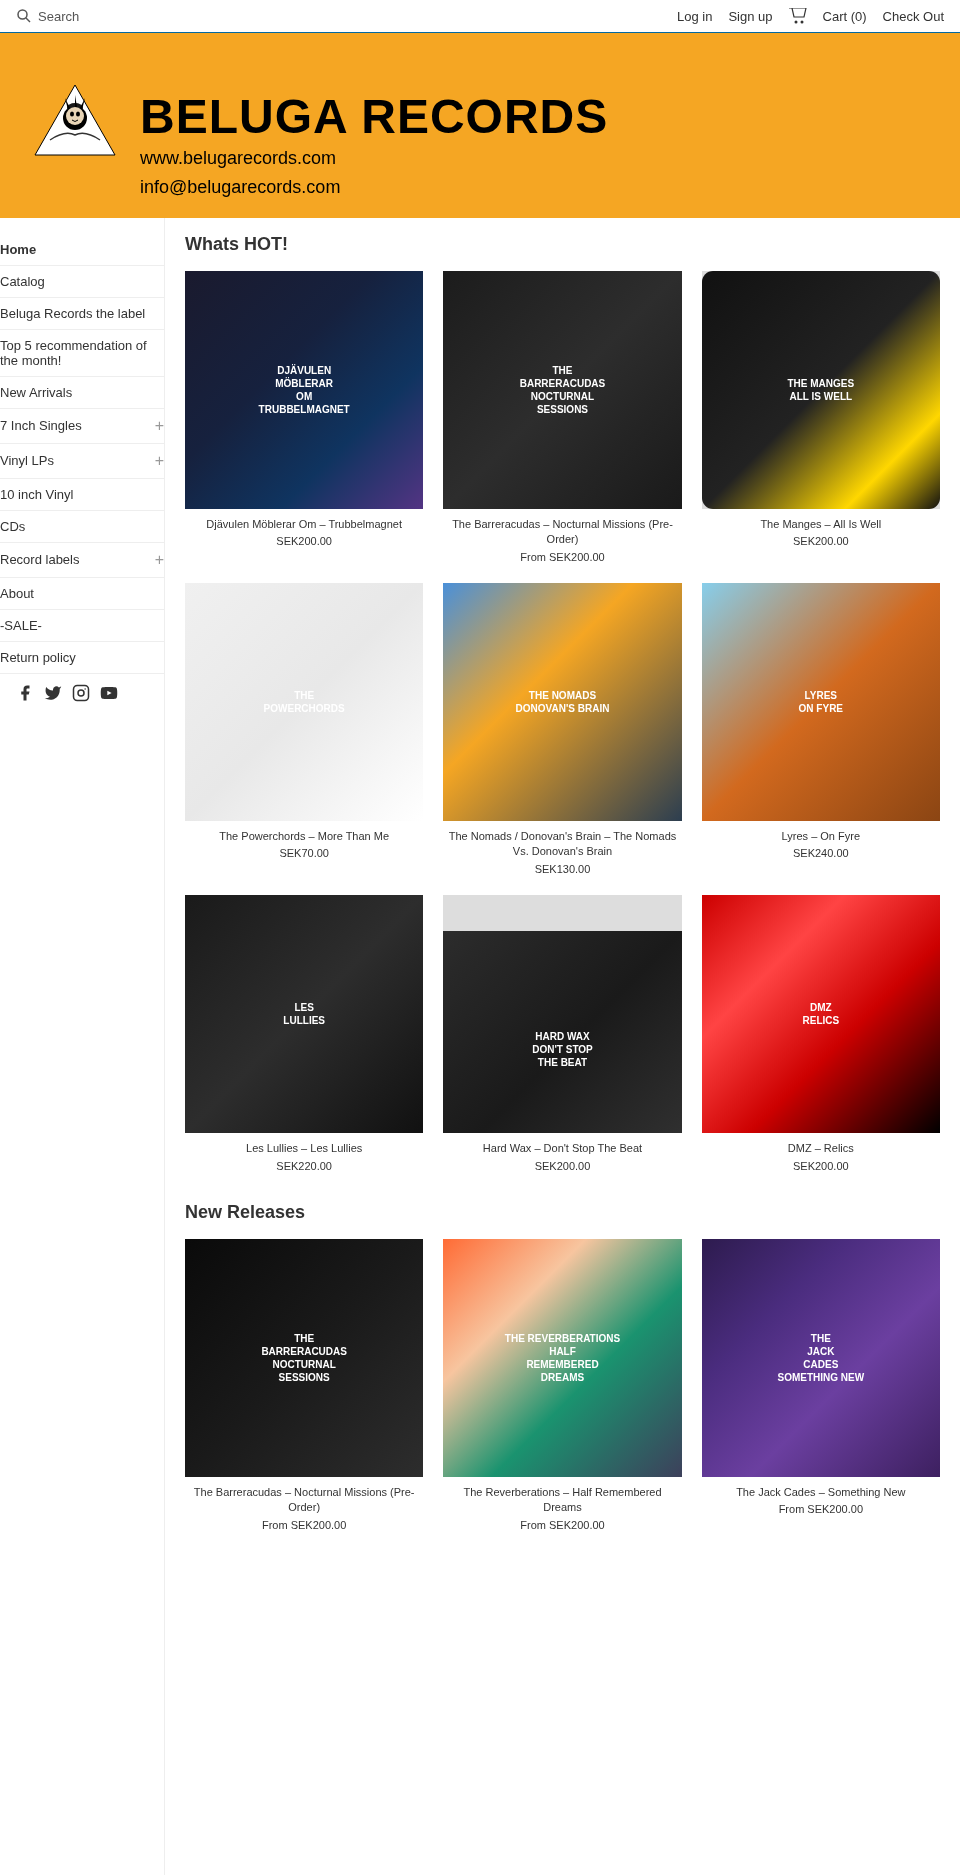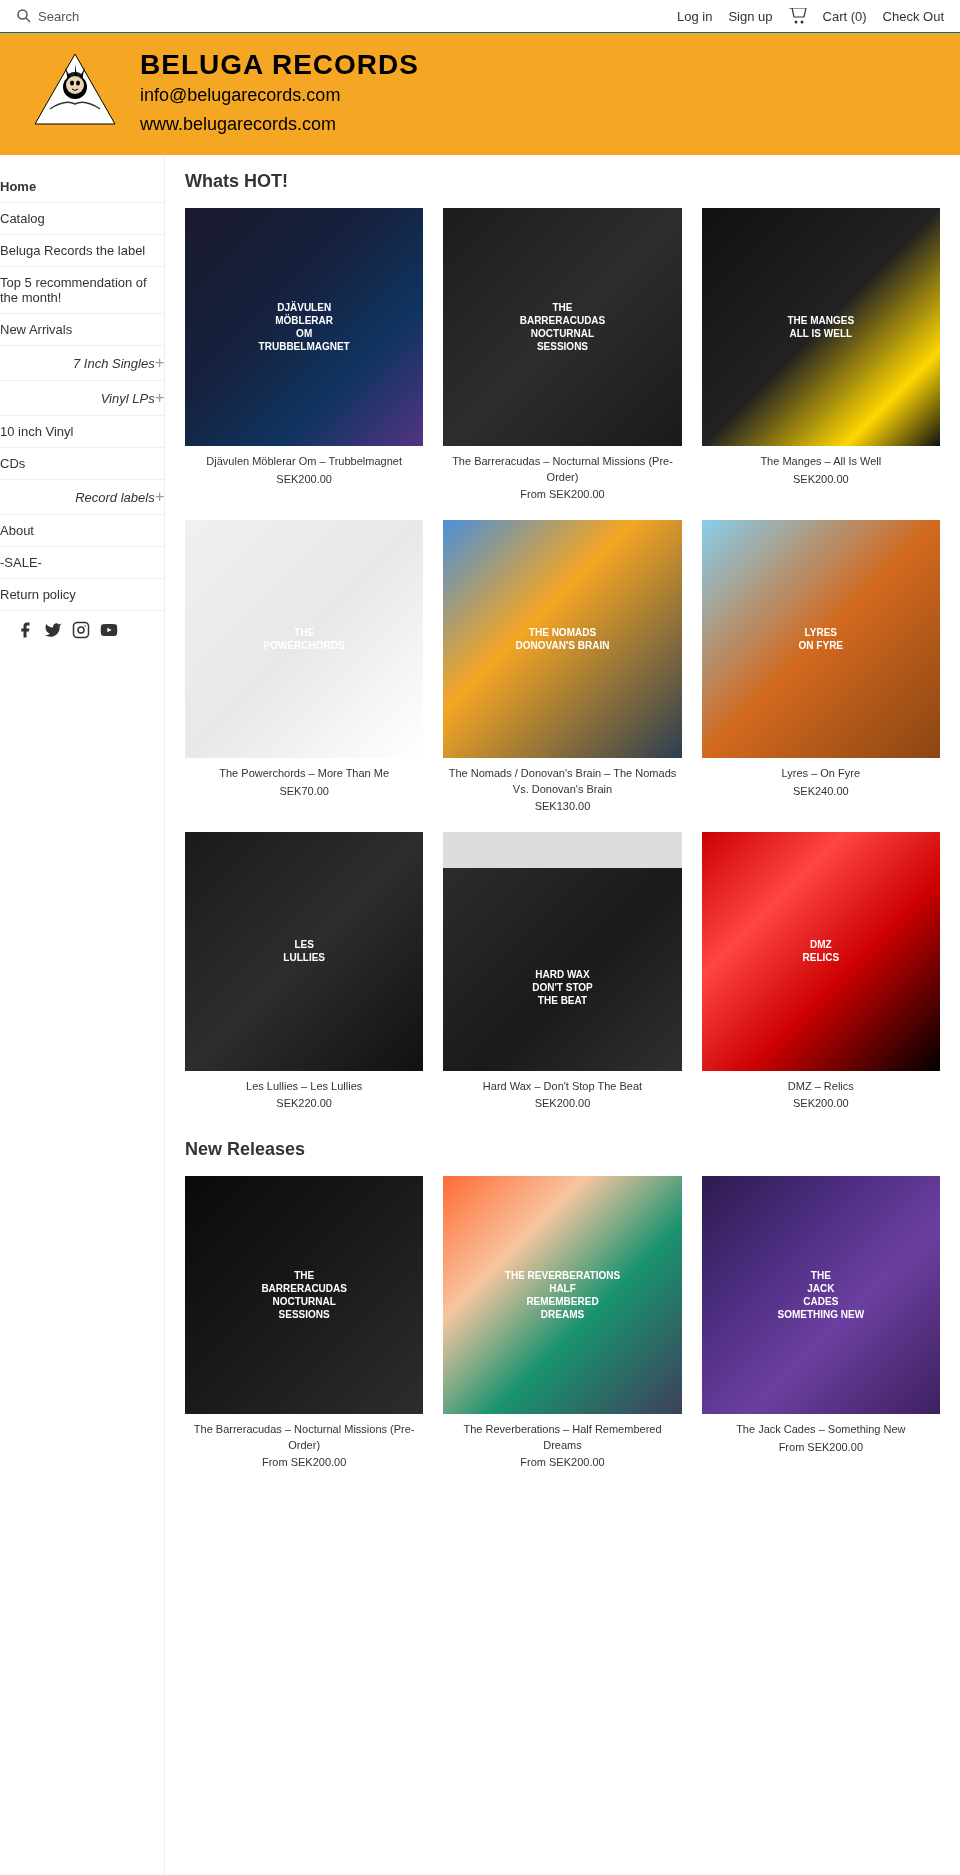--- a/index.html
+++ b/index.html
@@ -25,21 +25,21 @@
       background: #f5a623;
       display: flex;
       align-items: center;
       padding: 16px 30px;
       gap: 20px;
     }
     .banner-logo {
       width: 90px;
       height: 90px;
     }
-    .banner-text h1 { font-size: 28px; font-weight: 900; color: #000; letter-spacing: 1px; }
+    .banner-text h1 { font-size: 48px; font-weight: 900; color: #000; letter-spacing: 1px; margin-top: 40px; }
     .banner-text p { font-size: 18px; color: #000; line-height: 1.6; }
 
     
     .main-layout {
       display: flex;
       background: #fff;
       min-height: 100vh;
     }
 
     
@@ -55,23 +55,22 @@
       padding: 8px 0;
       font-size: 13px;
       color: #333;
       text-decoration: none;
       border-bottom: 1px solid #eee;
       cursor: pointer;
     }
     .sidebar-item.active { font-weight: bold; }
     .sidebar-item-with-plus {
       display: flex;
-      justify-content: flex-end;
-      align-items: center;
-      font-style: italic;
+      justify-content: space-between;
+      align-items: center;
     }
     .sidebar-social {
       display: flex;
       gap: 10px;
       padding: 10px 16px;
       align-items: center;
     }
     .social-icon {
       width: 18px;
       height: 18px;
@@ -118,21 +117,21 @@
       line-height: 1.4;
     }
     .product-price {
       font-size: 11px;
       color: #333;
     }
 
     
     .album-djävulen { background: linear-gradient(135deg, #1a1a2e 0%, #16213e 40%, #0f3460 70%, #533483 100%); }
     .album-barreracudas1 { background: linear-gradient(135deg, #1c1c1c 0%, #2d2d2d 50%, #1a1a1a 100%); }
-    .album-manges { background: linear-gradient(135deg, #111 0%, #222 50%, #ffd700 80%, #111 100%); }
+    .album-manges { background: linear-gradient(135deg, #111 0%, #222 50%, #ffd700 80%, #111 100%); border-radius: 11px; }
     .album-powerchords { background: linear-gradient(135deg, #f0f0f0 0%, #e8e8e8 50%, #fff 100%); }
     .album-nomads { background: linear-gradient(135deg, #4a90d9 0%, #f5a623 40%, #2c3e50 100%); }
     .album-lyres { background: linear-gradient(135deg, #87ceeb 0%, #d2691e 50%, #8b4513 100%); }
     .album-lullies { background: linear-gradient(135deg, #1a1a1a 0%, #2d2d2d 50%, #111 100%); }
     .album-hardwax { background: linear-gradient(135deg, #2c2c2c 0%, #1a1a1a 50%, #333 100%); margin-top: 36px; }
     .album-dmz { background: linear-gradient(135deg, #cc0000 0%, #ff4444 30%, #cc0000 60%, #000 100%); }
     .album-barreracudas2 { background: linear-gradient(135deg, #0a0a0a 0%, #1a1a1a 50%, #2d2d2d 100%); }
     .album-reverberations { background: linear-gradient(135deg, #ff6b35 0%, #f7c59f 30%, #1a936f 60%, #3d405b 100%); }
     .album-jackcades { background: linear-gradient(135deg, #2d1b4e 0%, #4a2c7e 30%, #6b3fa0 60%, #3d2060 100%); }
 
@@ -192,22 +191,22 @@
     <path d="M42 40 Q45 43 48 40" stroke="#000" stroke-width="1" fill="none"></path>
 
     <path d="M38 30 L35 18 L40 28" fill="#000"></path>
     <path d="M45 27 L45 15 L47 27" fill="#000"></path>
     <path d="M52 30 L55 18 L50 28" fill="#000"></path>
 
     <path d="M20 60 Q35 50 45 55 Q55 50 70 60" fill="none" stroke="#333" stroke-width="1.5"></path>
   </svg>
   <div class="banner-text">
     <h1>BELUGA RECORDS</h1>
+    <p>www.belugarecords.com</p>
     <p>info@belugarecords.com</p>
-    <p>www.belugarecords.com</p>
   </div>
 </div>
 
 <div class="main-layout">
 
   <nav class="sidebar">
     <a class="sidebar-item active" href="#">Home</a>
     <a class="sidebar-item" href="#">Catalog</a>
     <a class="sidebar-item" href="#">Beluga Records the label</a>
     <a class="sidebar-item" href="#">Top 5 recommendation of the month!</a>

